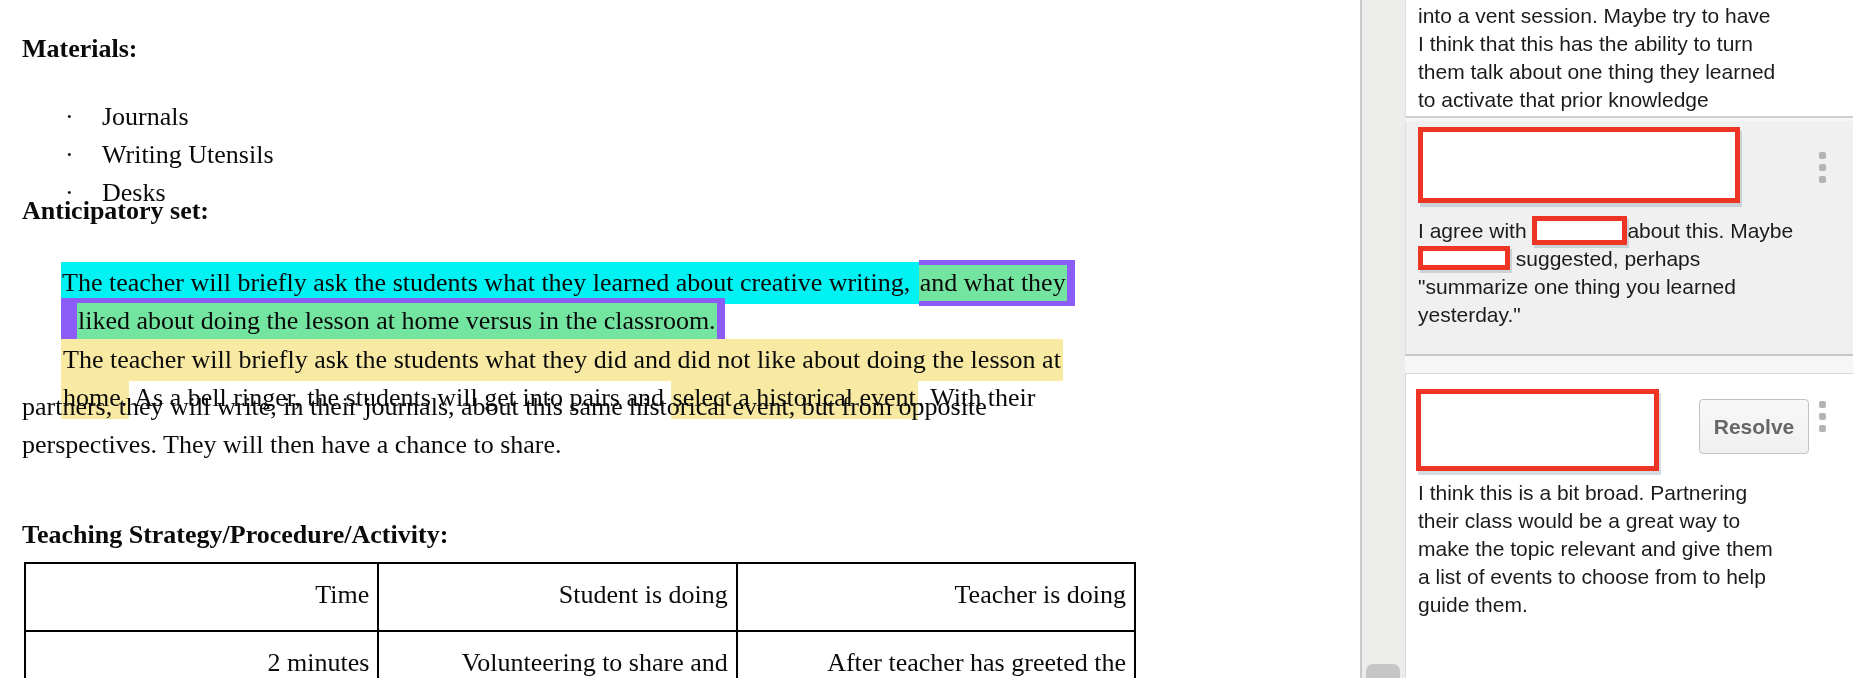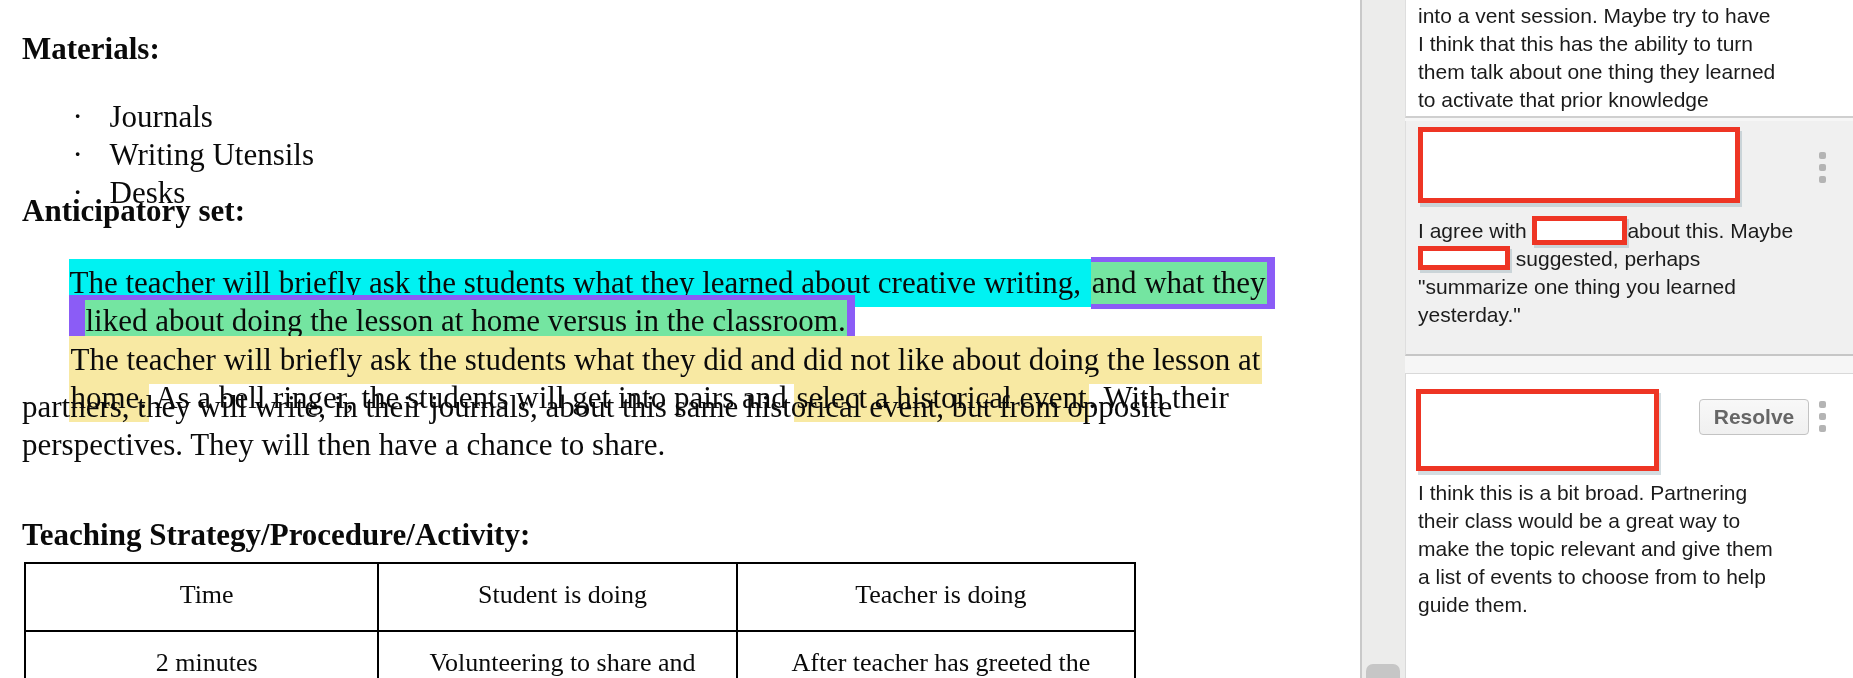--- a/index.html
+++ b/index.html
@@ -4,36 +4,36 @@
 <style>
   * { margin:0; padding:0; box-sizing:border-box; }
   html,body { background:#fff; }
   #root {
     position:relative; width:1853px; height:678px; overflow:hidden;
     background:#ffffff; font-family:"Liberation Serif", serif;
   }
   
   .doc-line {
     position:absolute; left:22px; white-space:pre;
-    font-size:31px; color:#0a0a0a; line-height:30px;
+    font-size:26px; color:#0a0a0a; line-height:30px;
   }
   .bold { font-weight:bold; }
   .bullet-dot { display:inline-block; width:41px; padding-left:4px; }
   .hl-cyan   { background:#00F2F2; padding:6px 2px 7px 1px; }
   .hl-yellow { background:#F8E9A3; padding:6px 2px 7px 2px; }
   .gy-wrap   { background:#8b5cf6; padding:8px 8px 9px 0; }
   .gy-inner  { background:#74E5A1; padding:3px 1px 4px 1px; }
   
   .doc-table {
     position:absolute; left:24px; top:562px; width:1112px;
     border-collapse:collapse; font-size:26px; color:#0a0a0a;
     font-family:"Liberation Serif", serif;
   }
   .doc-table td, .doc-table th {
-    border:2px solid #000; font-weight:normal; text-align:center;
+    border:2px solid #000; font-weight:normal; text-align:right;
     vertical-align:top; padding:16px 8px 14px 18px;
   }
   .doc-table tr.hdr td { height:68px; }
   .doc-table tr.body td { height:120px; }
   .col-time { width:354px; } .col-student { width:359px; } .col-teacher { width:399px; }
   
   .page-edge { position:absolute; left:1360px; top:0; width:2px; height:678px; background:#c9c9c9; }
   .gutter { position:absolute; left:1362px; top:0; width:43px; height:678px; background:#ececeb; }
   .scroll-thumb {
     position:absolute; left:4px; bottom:0; width:34px; height:14px;
@@ -58,21 +58,21 @@
   }
   .redact-big1 { position:absolute; left:12px; top:6px;  width:322px; height:76px; }
   .redact-big3 { position:absolute; left:10px; top:15px; width:243px; height:82px; }
   .redact-inline { display:inline-block; vertical-align:middle; margin-top:-4px;
     box-shadow:2px 3px 0 rgba(140,165,175,.38); }
   .kebab { position:absolute; width:8px; display:flex; flex-direction:column; gap:5px; cursor:pointer; }
   .kebab i { display:block; width:7px; height:7px; background:#b4b4b4; border-radius:2px; }
   .kebab-c2 { left:413px; top:31px; }
   .kebab-c3 { left:413px; top:27px; }
   .resolve-btn {
-    position:absolute; left:293px; top:25px; width:110px; height:36px;
+    position:absolute; left:293px; top:25px; width:110px; height:55px;
     background:linear-gradient(#f8f8f8,#f0f0f0);
     border:1px solid #c3c3c3; border-radius:4px;
     font-family:"Liberation Sans", sans-serif; font-size:21px; font-weight:bold;
     color:#666; cursor:pointer;
   }
 </style>
 </head>
 <body>
 
 <div id="root">

